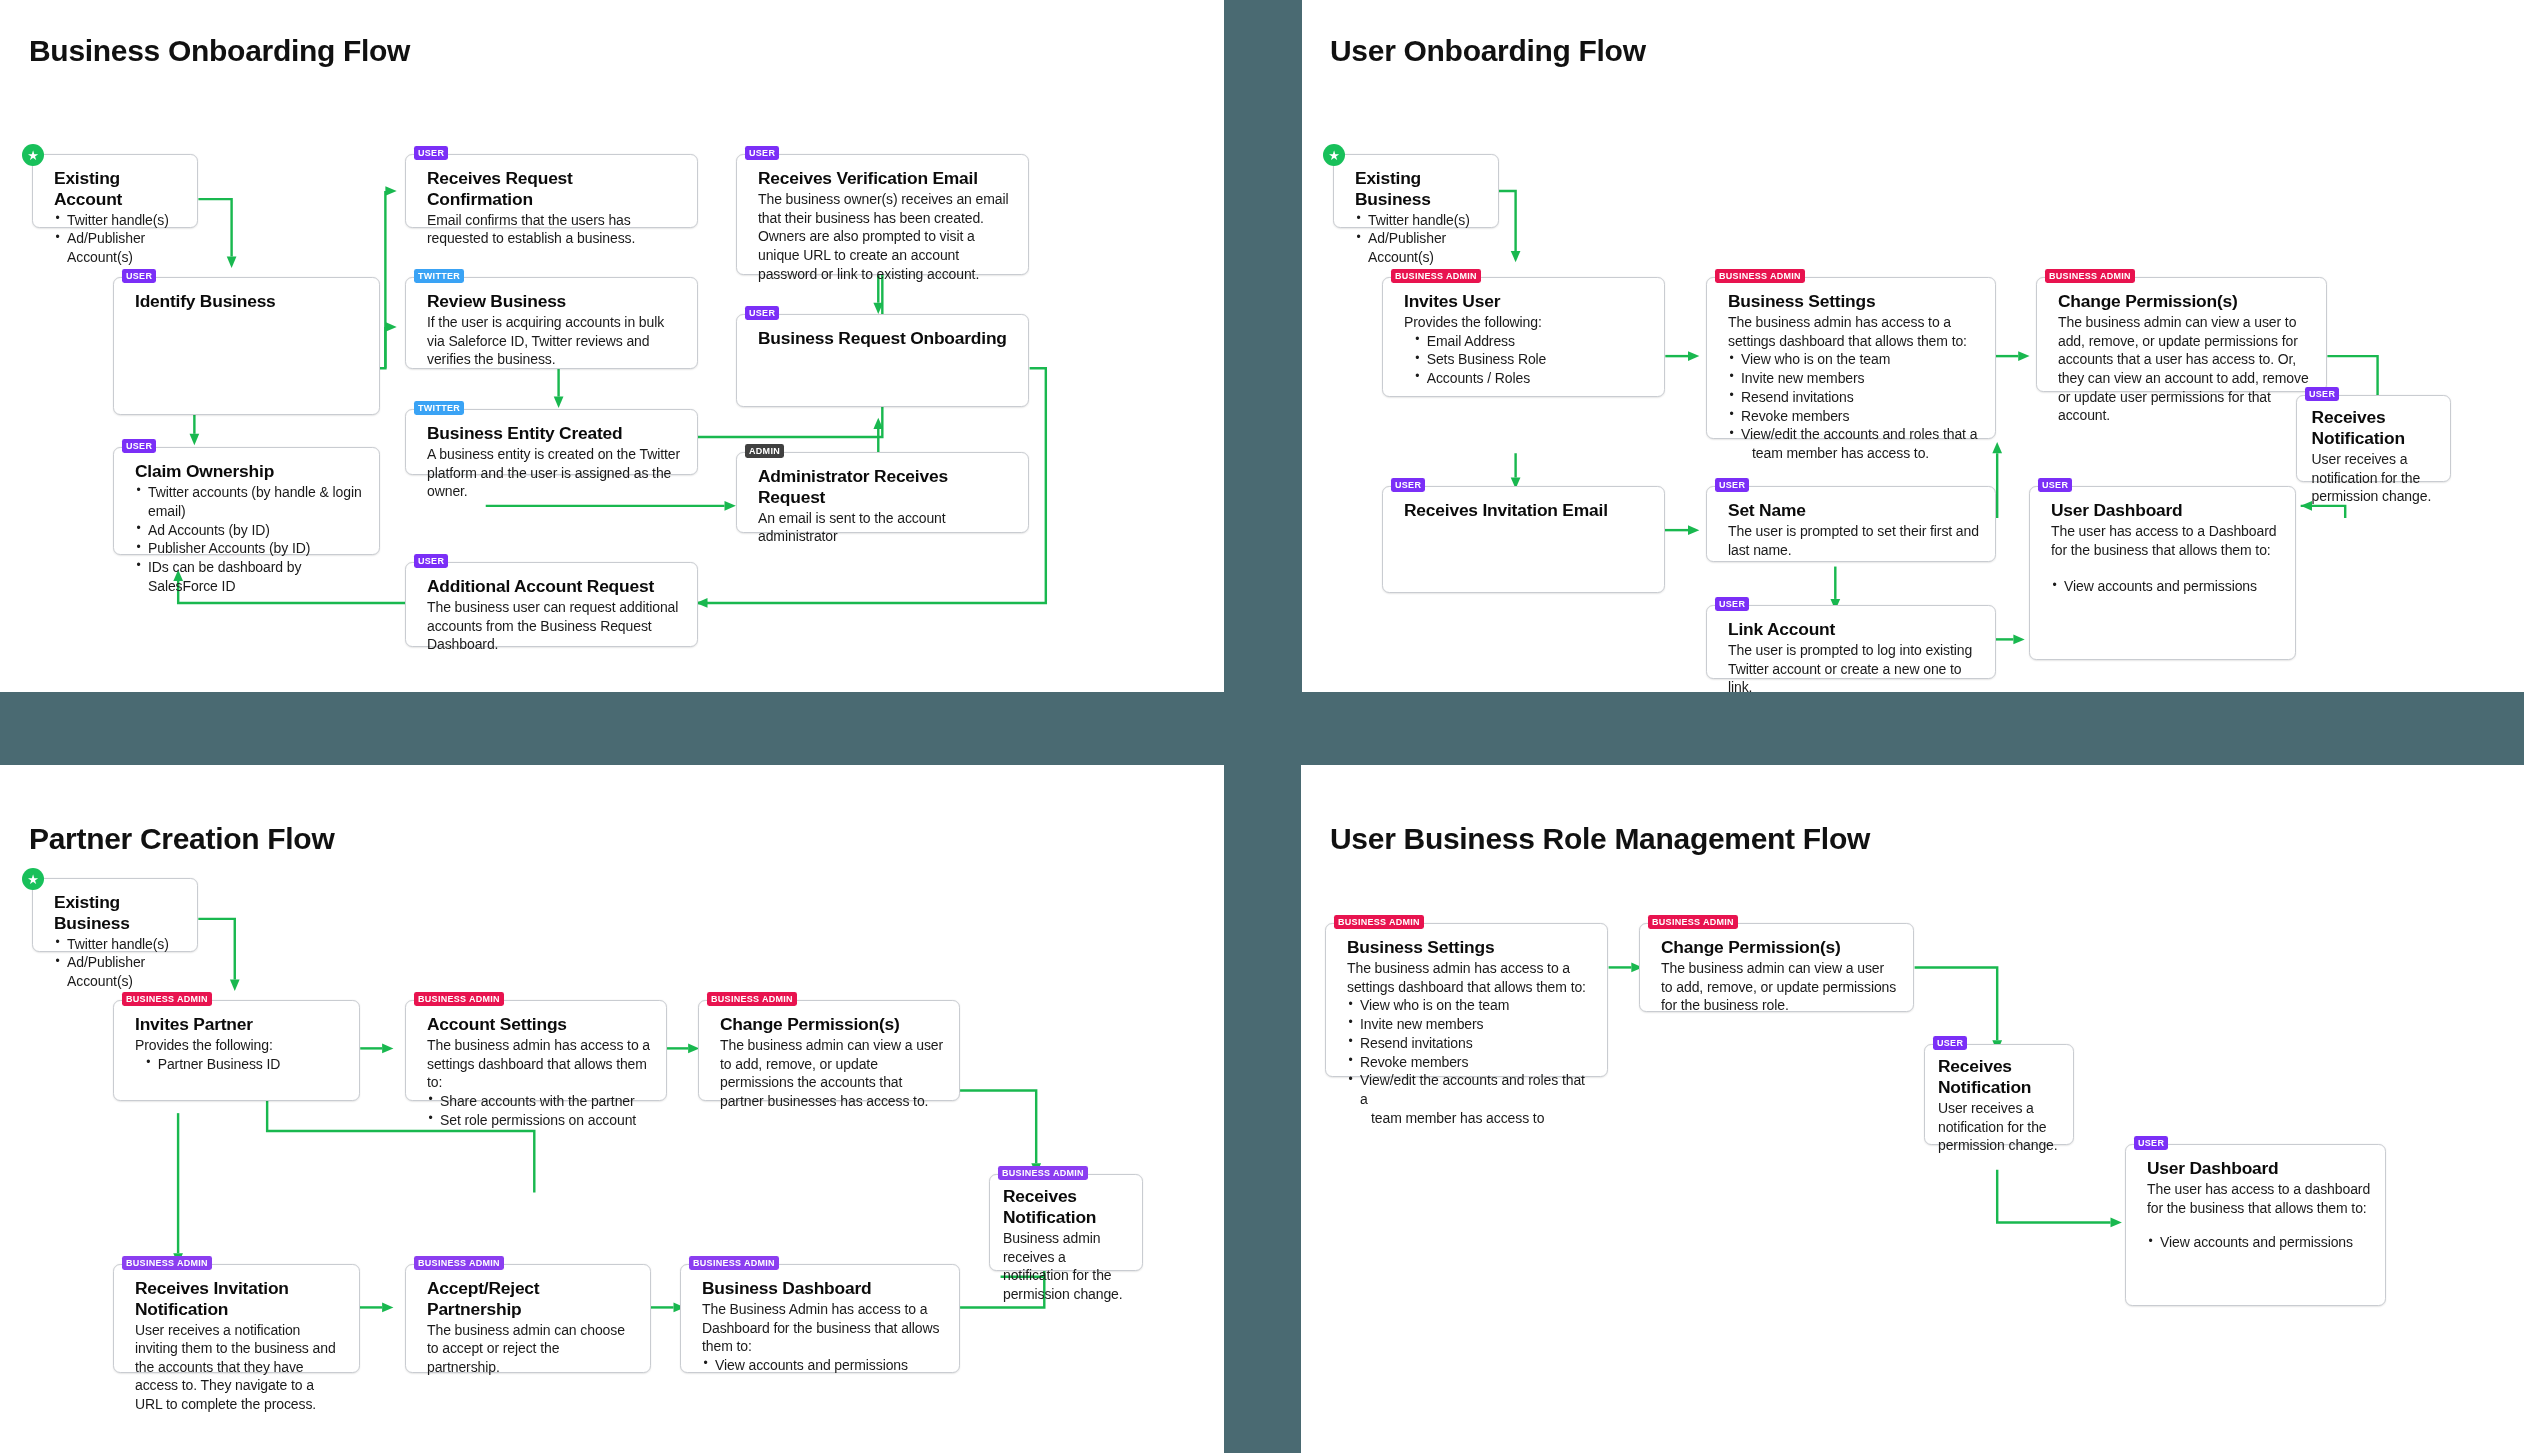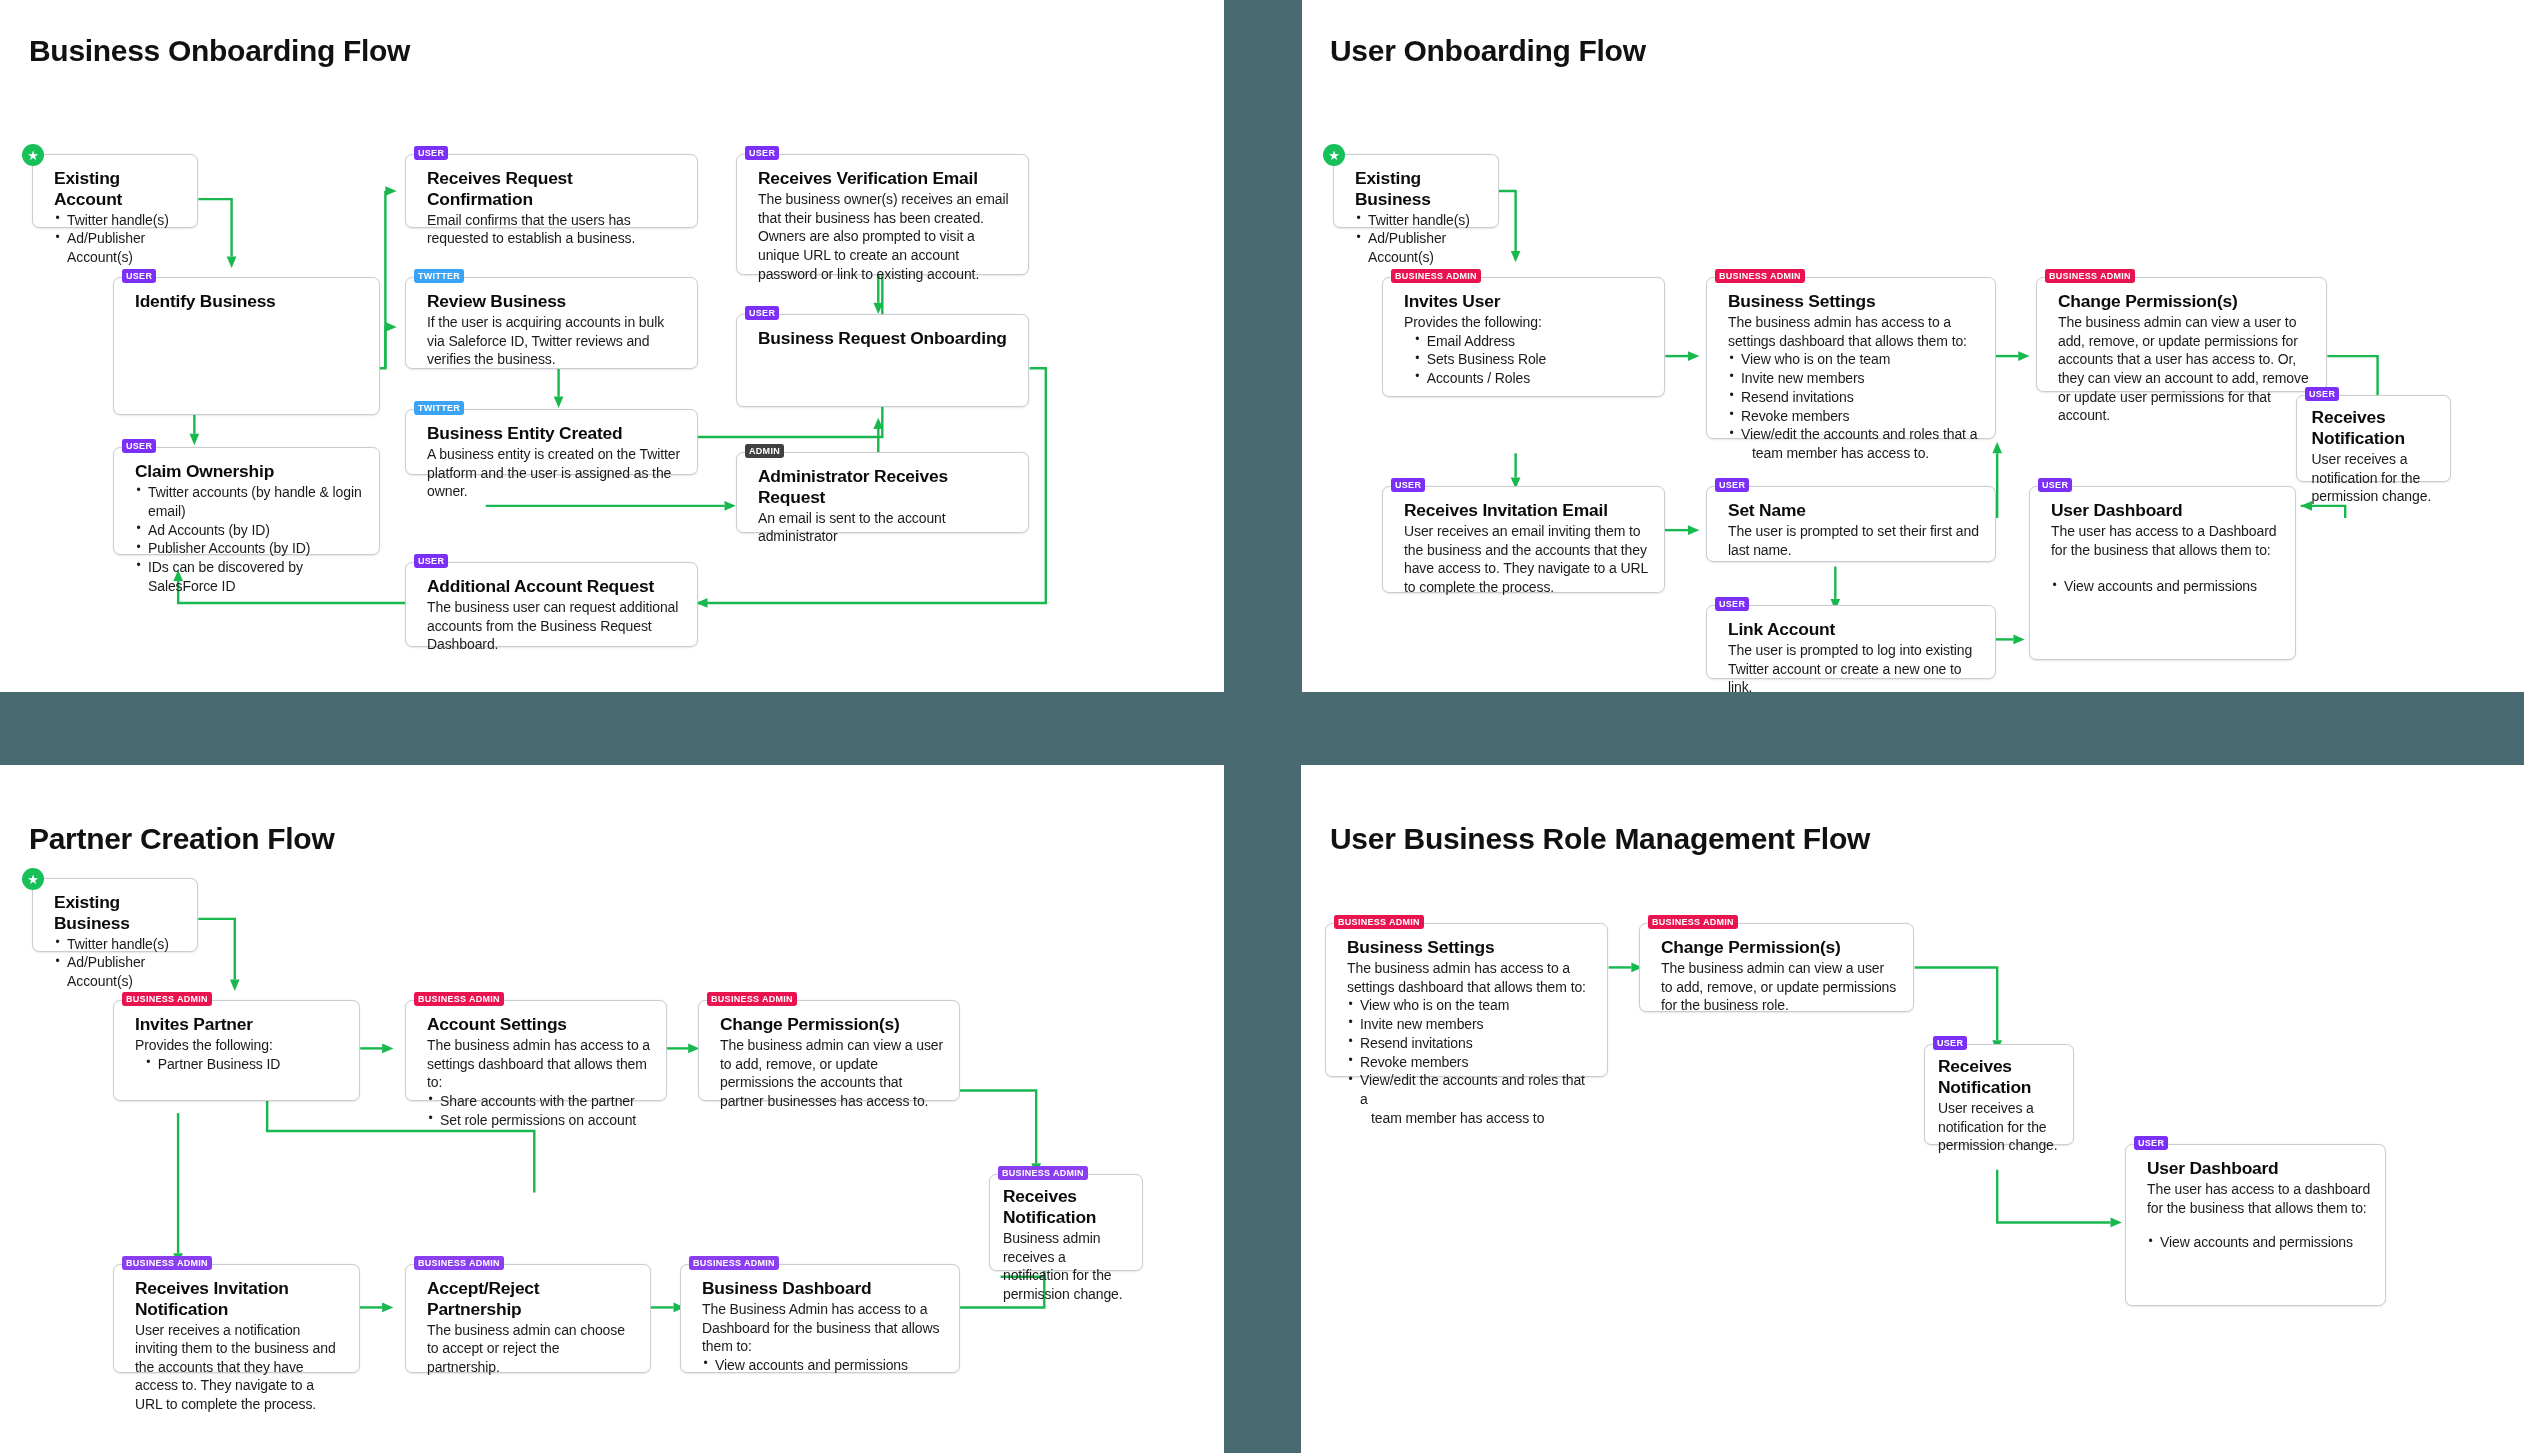--- a/index.html
+++ b/index.html
@@ -173,21 +173,21 @@
     </div>
 
     <div class="node" style="left:113px;top:447px;width:267px;height:108px;">
       <div class="badge user">USER</div>
       <div class="body">
         <div class="title">Claim Ownership</div>
         <ul>
           <li>Twitter accounts (by handle &amp; login email)</li>
           <li>Ad Accounts (by ID)</li>
           <li>Publisher Accounts (by ID)</li>
-          <li>IDs can be discovered by SalesForce ID</li>
+          <li>IDs can be dashboard by SalesForce ID</li>
         </ul>
       </div>
     </div>
 
     <div class="node" style="left:405px;top:154px;width:293px;height:74px;">
       <div class="badge user">USER</div>
       <div class="body">
         <div class="title">Receives Request Confirmation</div>
         <div class="desc">Email confirms that the users has requested to establish a business.</div>
       </div>
@@ -331,21 +331,20 @@
       <div class="body" style="padding:11.3px 11.3px 9.7px 14.6px;">
         <div class="title">Receives Notification</div>
         <div class="desc">User receives a notification for the permission change.</div>
       </div>
     </div>
 
     <div class="node" style="left:81px;top:486px;width:283px;height:107px;">
       <div class="badge user">USER</div>
       <div class="body">
         <div class="title">Receives Invitation Email</div>
-        <div class="desc">User receives an email inviting them to the business and the accounts that they have access to. They navigate to a URL to complete the process.</div>
       </div>
     </div>
 
     <div class="node" style="left:405px;top:486px;width:290px;height:76px;">
       <div class="badge user">USER</div>
       <div class="body">
         <div class="title">Set Name</div>
         <div class="desc">The user is prompted to set their first and last name.</div>
       </div>
     </div>

